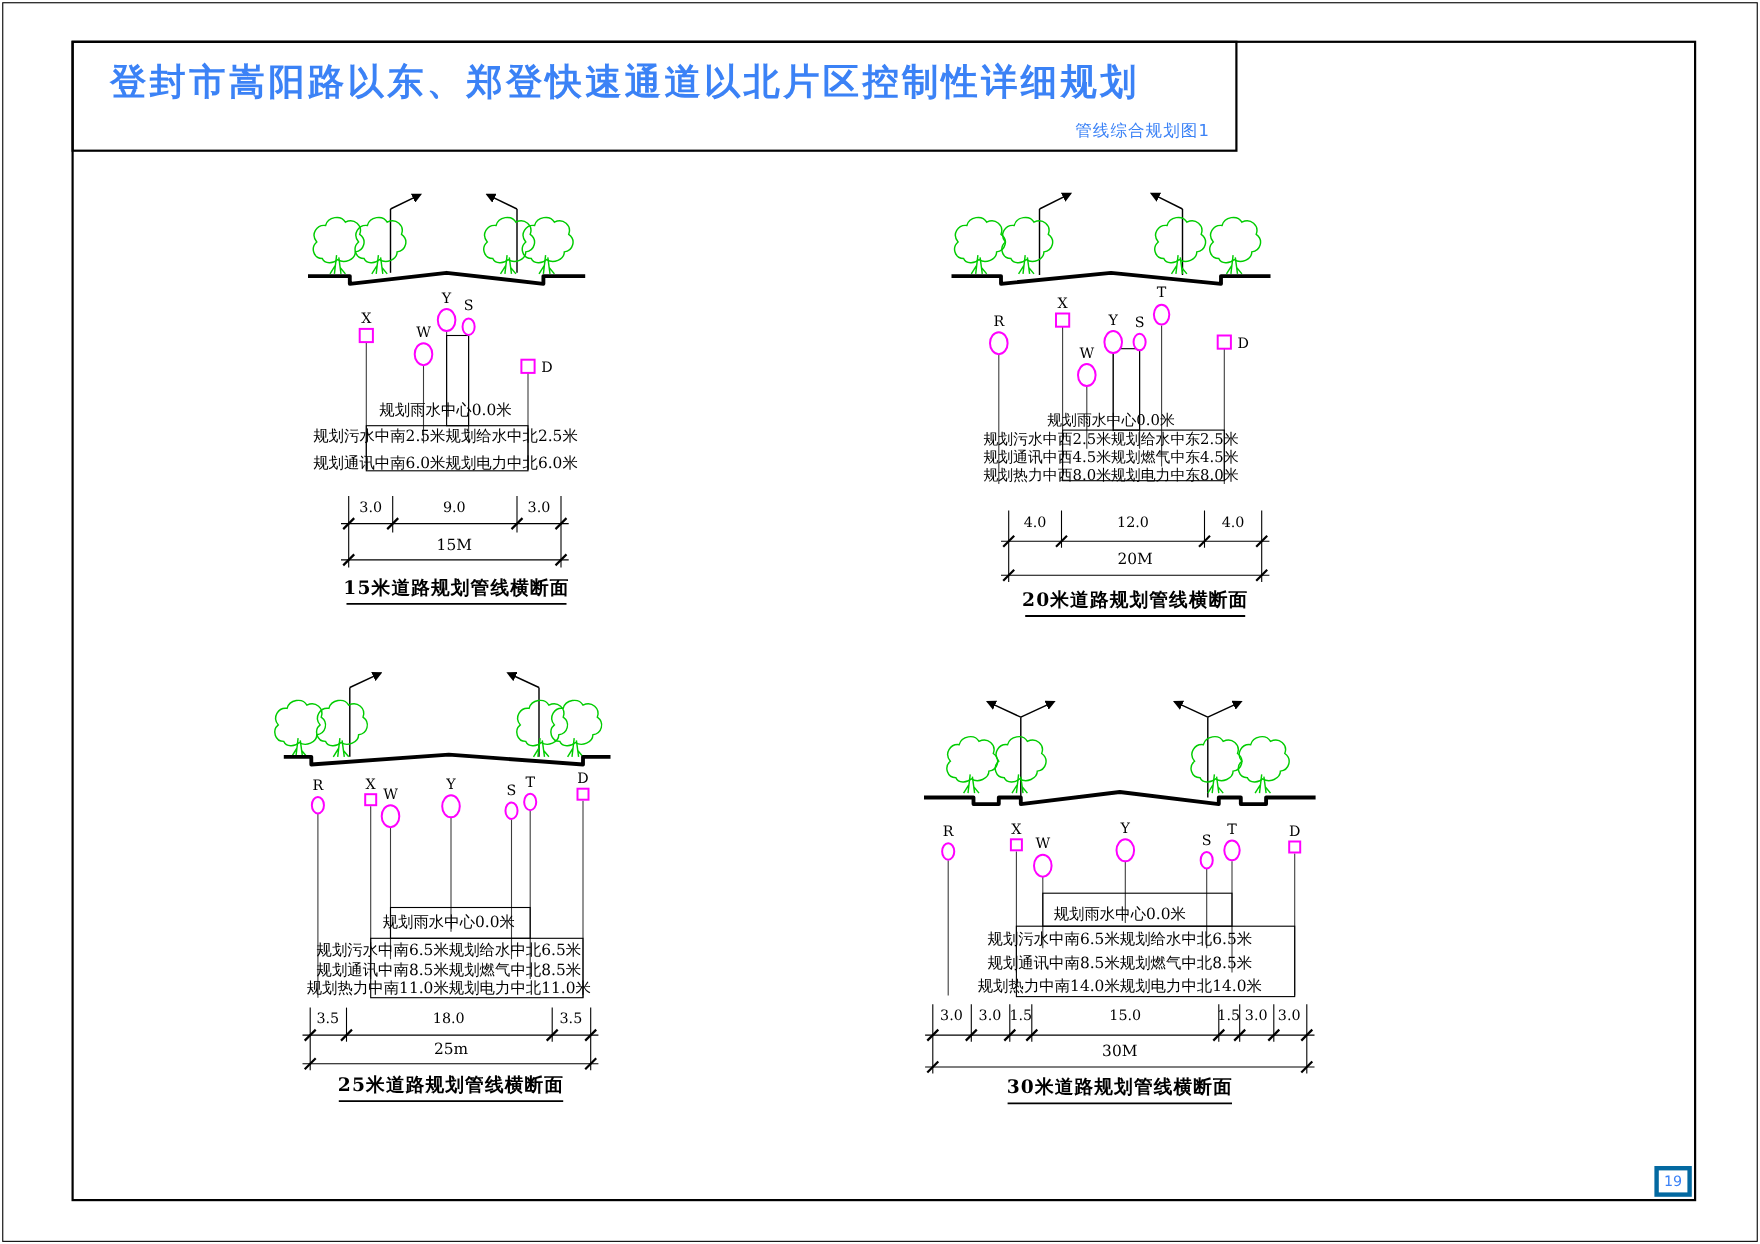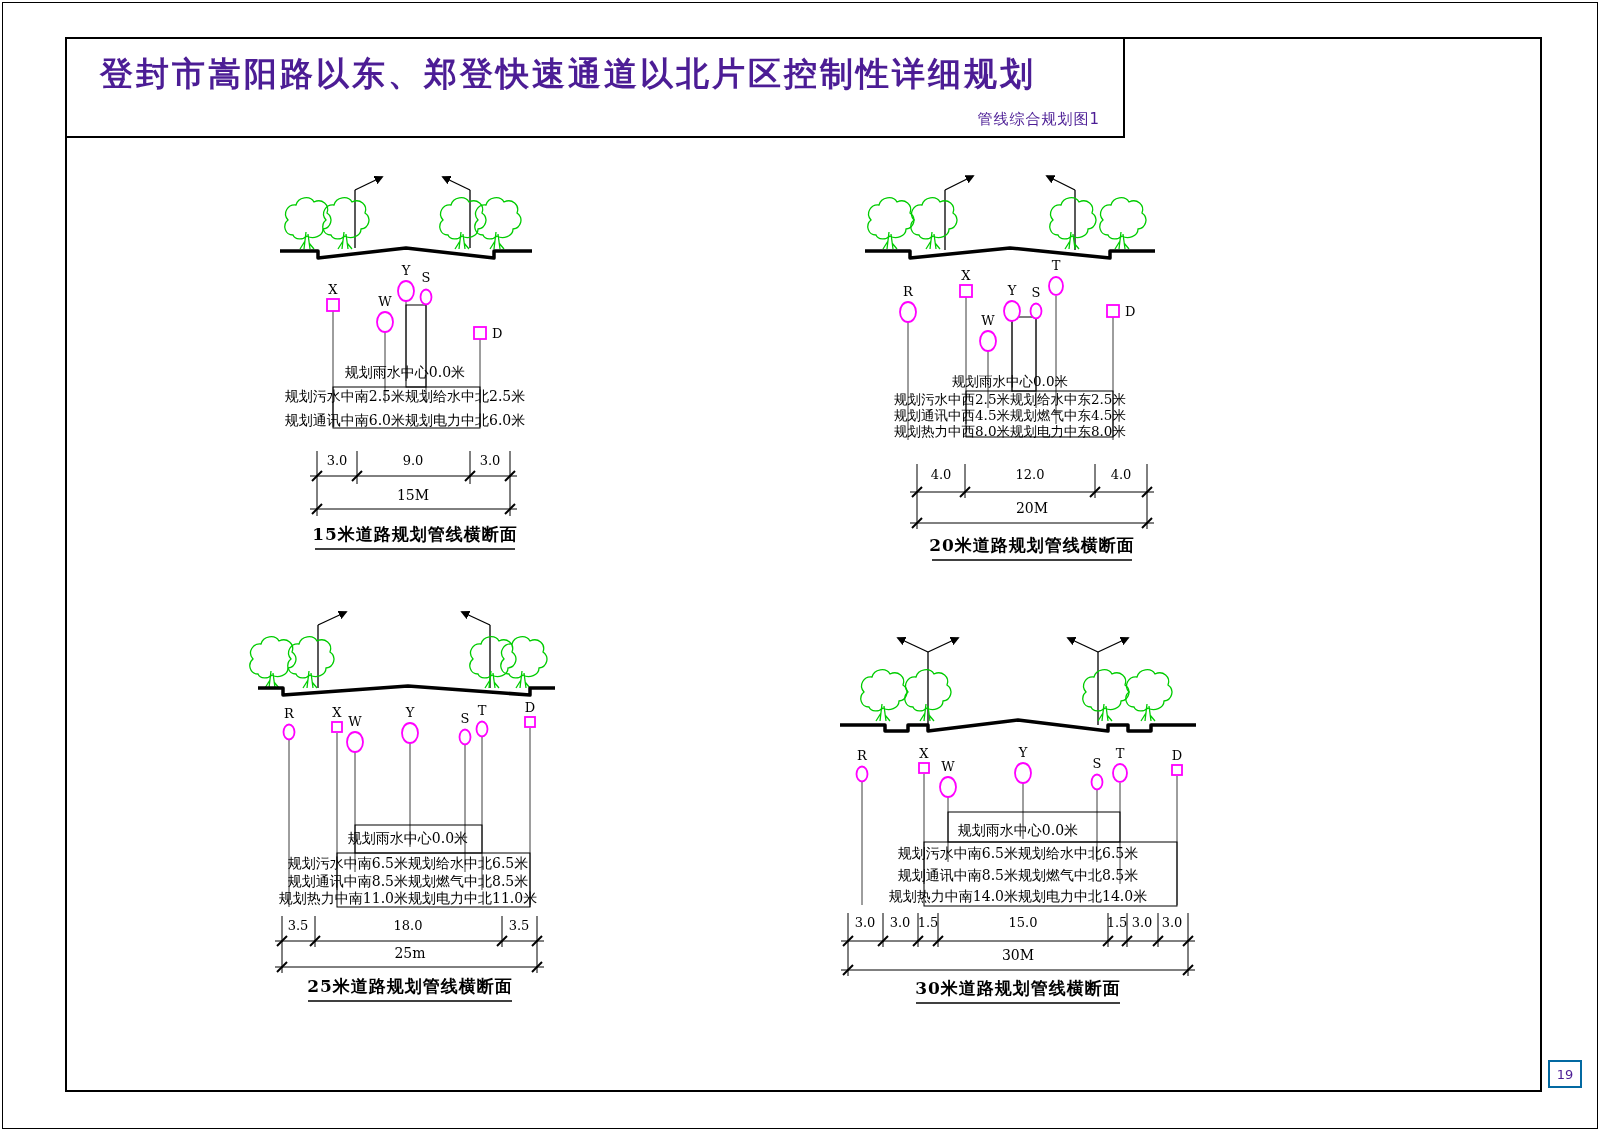--- a/index.html
+++ b/index.html
@@ -1,25 +1,25 @@
 <!DOCTYPE html>
 <html><head>
 <meta charset="utf-8">
 <style>
   html,body{margin:0;padding:0;background:#fff;}
   #page{position:relative;width:1600px;height:1131px;background:#ffffff;overflow:hidden;
-        font-family:"DejaVu Sans",sans-serif;color:#4c1d95;}
+        font-family:"DejaVu Sans",sans-serif;color:#3b82f6;}
   .abs{position:absolute;}
   #outer-border{left:2px;top:2px;width:1594px;height:1125px;border:1px solid #000;}
   #inner-border{left:65px;top:37px;width:1473px;height:1051px;border:2px solid #000;}
   #title-box{left:65px;top:37px;width:1060px;height:101px;border:2px solid #000;box-sizing:border-box;}
   #main-title{left:100px;top:52px;font-size:33px;font-weight:bold;letter-spacing:3px;white-space:nowrap;}
   #sub-title{left:0;top:110px;width:1100px;text-align:right;font-size:15px;font-weight:normal;letter-spacing:1px;}
-  #page-num-box{left:1504px;top:1060px;width:34px;height:28px;border:2px solid #0369a1;box-sizing:border-box;
-                display:flex;align-items:center;justify-content:center;font-size:13px;margin-left:44px;}
+  #page-num-box{left:1504px;top:1060px;width:34px;height:28px;border:4px solid #0369a1;box-sizing:border-box;
+                display:flex;align-items:center;justify-content:center;font-size:13px;}
   svg text{fill:#000;}
   .ctr{text-anchor:middle;}
   .ann{font:14px "DejaVu Serif",serif;}
   .ann1{font:13.5px "DejaVu Serif",serif;}
   .ltr{font:13px "DejaVu Serif",serif;}
   .num{font:13px "DejaVu Serif",serif;}
   .tot{font:14px "DejaVu Serif",serif;}
   .cap{font:17px "DejaVu Serif",serif;font-weight:bold;letter-spacing:1px;}
   .thin{stroke:#000;stroke-width:1;fill:none;}
   .mid{stroke:#000;stroke-width:1.6;fill:none;}

